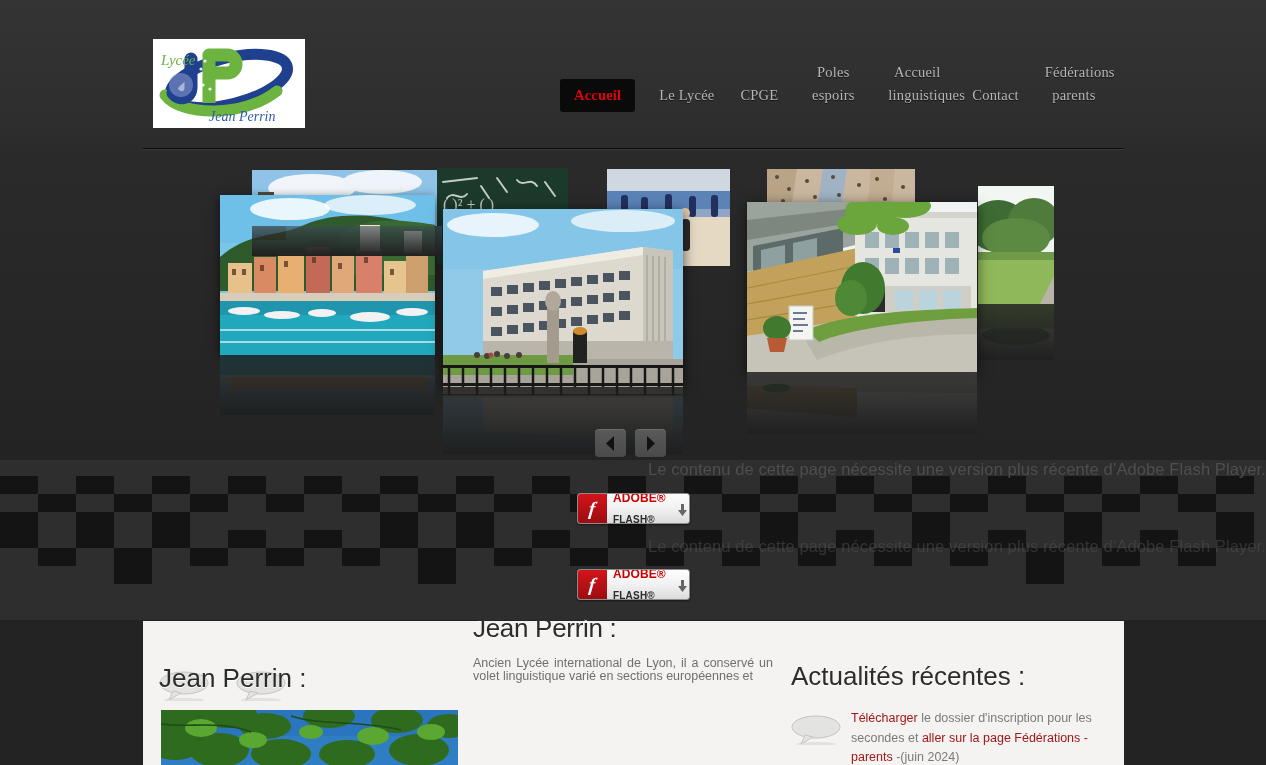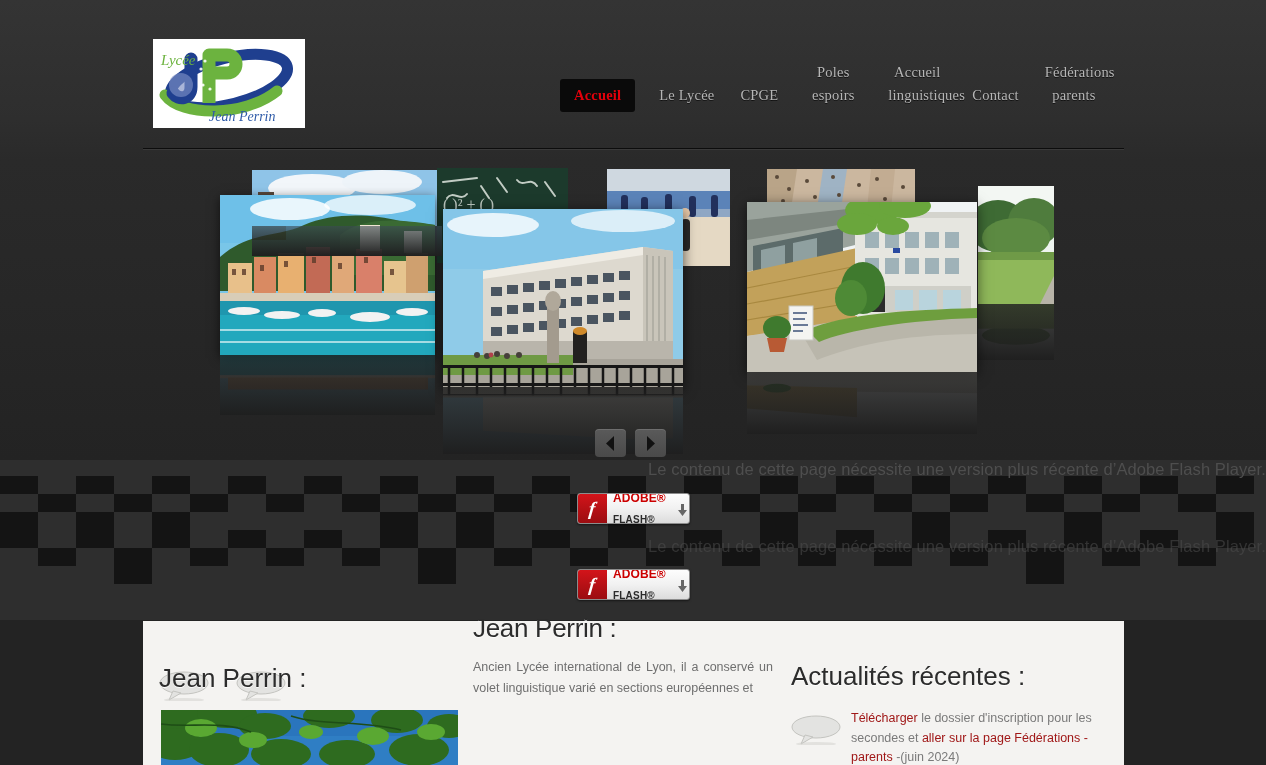--- a/index.html
+++ b/index.html
@@ -202,21 +202,21 @@
   .left-photo {
     position: absolute;
     left: 10px; top: 89px;
     width: 297px; height: 56px;
     overflow: hidden;
   }
   .body-text {
     font-family: "Liberation Sans", sans-serif;
     font-size: 12.5px;
     color: #6f6f6f;
-    line-height: 21px;
+    line-height: 13px;
     text-align: justify;
     margin-top: 14px;
   }
   .news-row {
     display: flex;
     margin-top: 18px;
     gap: 10px;
   }
   .news-bubble { flex: 0 0 auto; padding-top: 4px;}
   .news-text {

